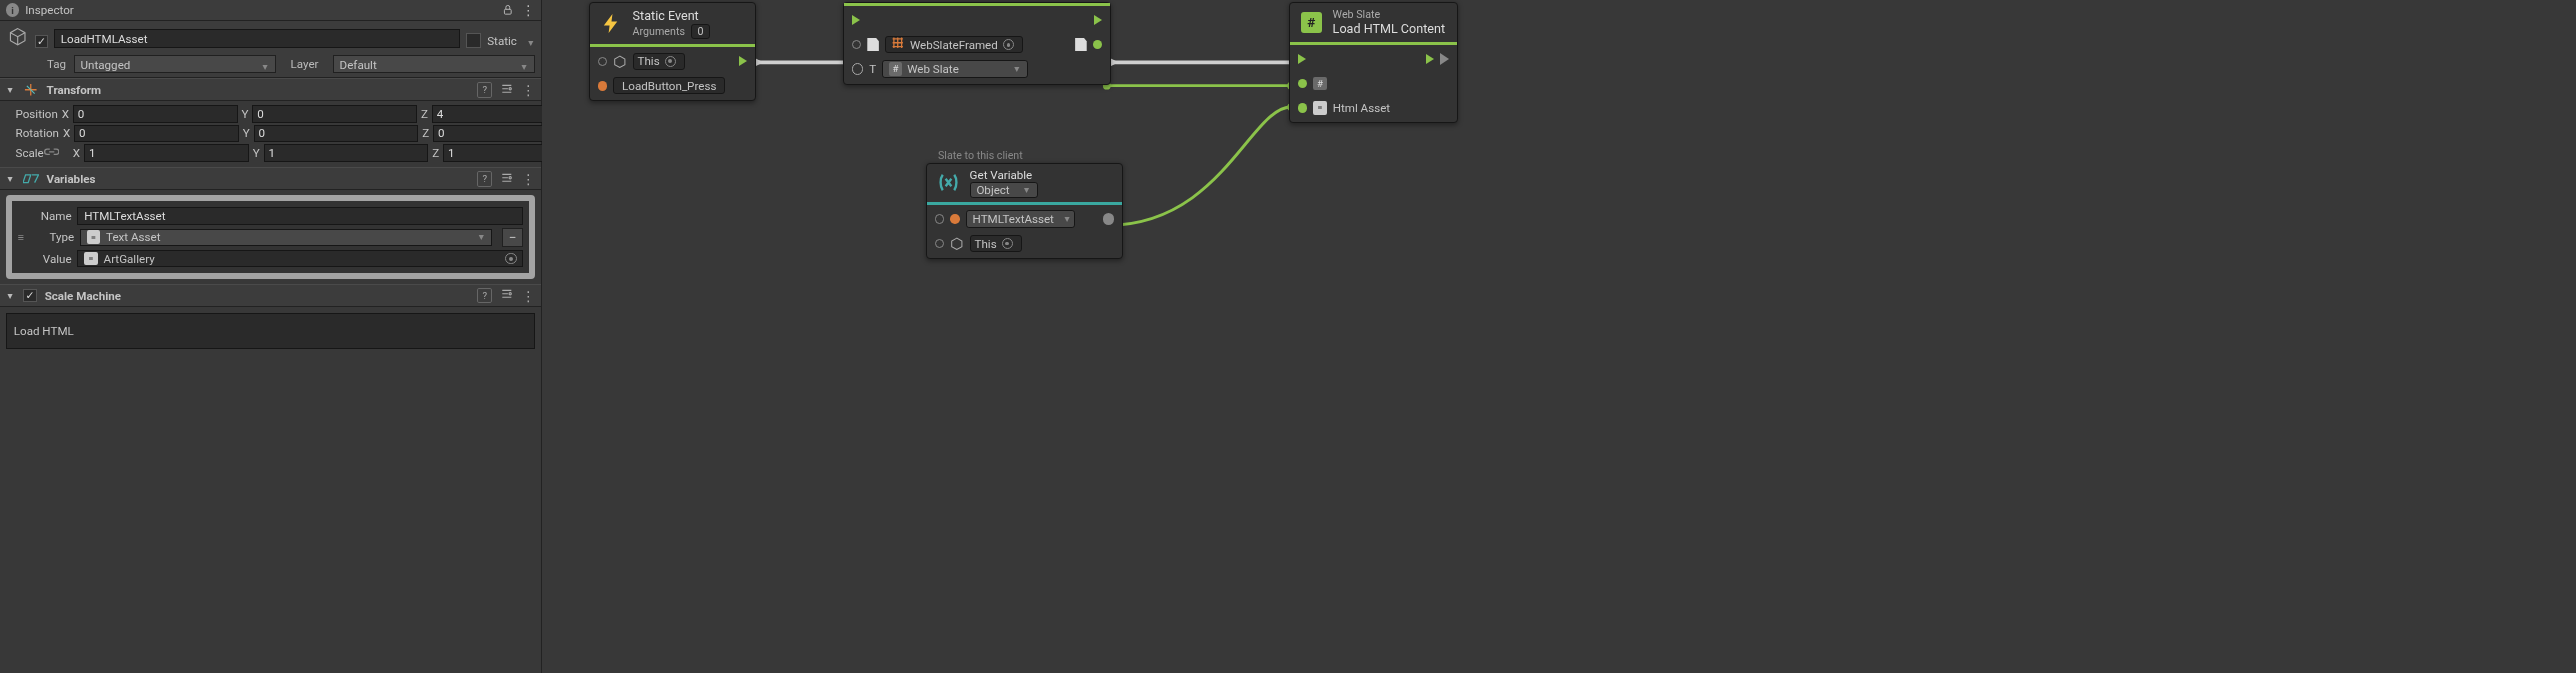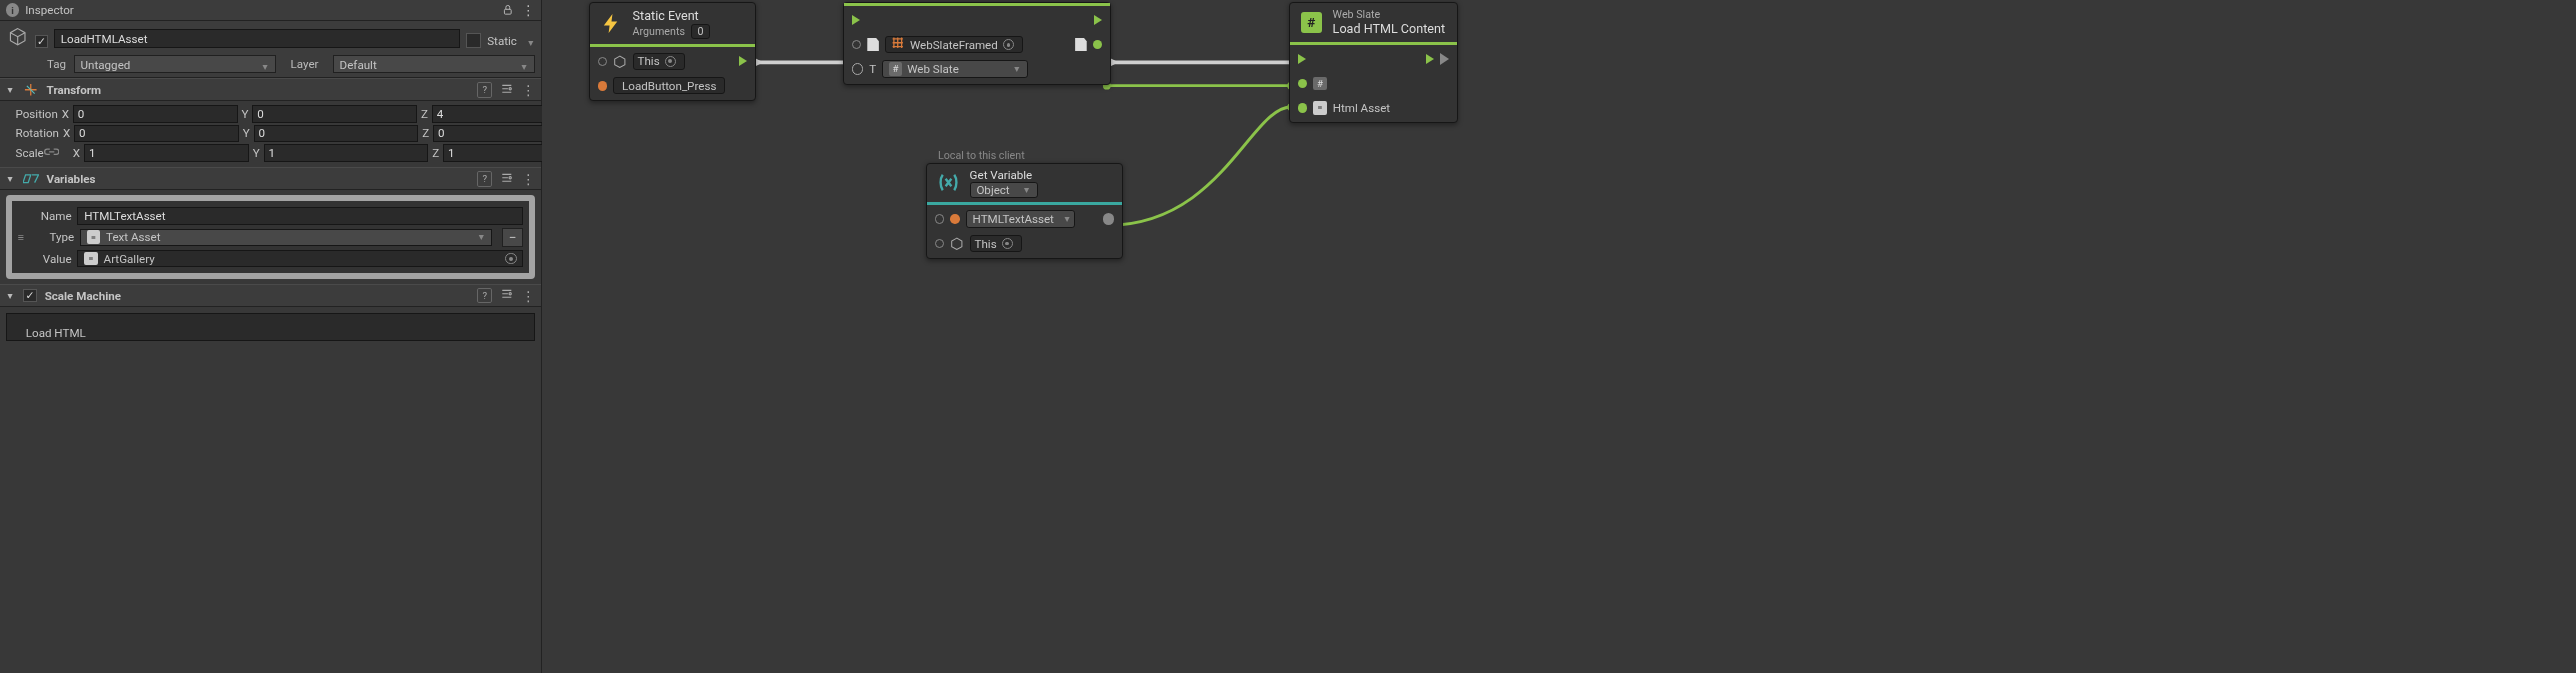--- a/index.html
+++ b/index.html
@@ -39,21 +39,21 @@
 .var-box{background:#333;border:6px solid #a3a3a3;padding:3.9px 5.8px;border-radius:3.9px}
 .var-row{display:flex;align-items:center;height:21.4px;gap:5.8px}
 .var-label{width:54px;text-align:right;color:#c4c4c4}
 .var-field{flex:1;background:#2a2a2a;border:1px solid #161616;height:17.5px;padding:0 5.8px;color:#ddd;display:flex;align-items:center;justify-content:space-between}
 .var-dd{flex:1;background:#484848;border:1px solid #161616;height:17.5px;padding:0 5.8px;display:flex;align-items:center;gap:5.8px;justify-content:space-between}
 .obj-field{flex:1;background:#2a2a2a;border:1px solid #161616;height:17.5px;padding:0 5.8px;display:flex;align-items:center;gap:5.8px;justify-content:space-between}
 .minus-btn,.plus-btn{width:21.4px;height:19.4px;background:#484848;border:1px solid #202020;display:flex;align-items:center;justify-content:center;cursor:pointer;font-size:13.6px;margin-left:3.9px}
 .new-var-row{display:flex;justify-content:flex-end;align-items:center;padding:3.9px 0 0 0;gap:5.8px}
 .new-var-label{color:#888}
 .sm-body{padding:5.8px;background:#383838}
-.sm-field{background:#2a2a2a;border:1px solid #161616;height:28px;padding:0 19px;display:flex;align-items:flex-end;width:100%;color:#ddd}
+.sm-field{background:#2a2a2a;border:1px solid #161616;height:36px;padding:0 7px;display:flex;align-items:center;width:100%;color:#ddd}
 .drag-handle{color:#888;width:9.7px;font-size:10.7px}
 
 .graph{flex:1;background:#383838;position:relative;overflow:hidden}
 .node{position:absolute;background:#333;border:1px solid #161616;border-radius:3.9px;box-shadow:0 1.9px 5.8px rgba(0,0,0,.4)}
 .node-header{padding:4.9px 7.8px;display:flex;align-items:center;gap:7.8px}
 .node-icon{width:27px;height:27px;display:flex;align-items:center;justify-content:center;flex-shrink:0}
 .node-title-box{display:flex;flex-direction:column;line-height:1.25}
 .node-subtitle{color:#aaa;font-size:10.7px}
 .node-title{color:#ddd;font-size:12.6px}
 .node-bar{height:2.9px}
@@ -354,21 +354,21 @@
                 <span class="hash-mini">#</span>
                 <span>Web Slate</span>
               </span>
             <span class="dd-arrow">▼</span>
           </div>
         </div>
       </div>
     </div>
   </div>
 
-  <span class="local-label" style="left:396px;top:149px">Local to this client</span>
+  <span class="local-label" style="left:396px;top:149px">Slate to this client</span>
 
   <div class="node" style="left:384px;top:163px;width:197px">
     <div class="node-header" style="padding:3.9px 7.8px">
       <span class="node-icon">
         <svg width="23" height="23" viewBox="0 0 24 24" fill="none" stroke="#4aa" stroke-width="2.5">
             <path d="M6 4C3 8 3 16 6 20M18 4c3 4 3 12 0 16M9 8l6 8M15 8l-6 8"></path>
           </svg>
       </span>
       <div class="node-title-box">
         <span class="node-title" style="font-size:11.6px">Get Variable</span>

